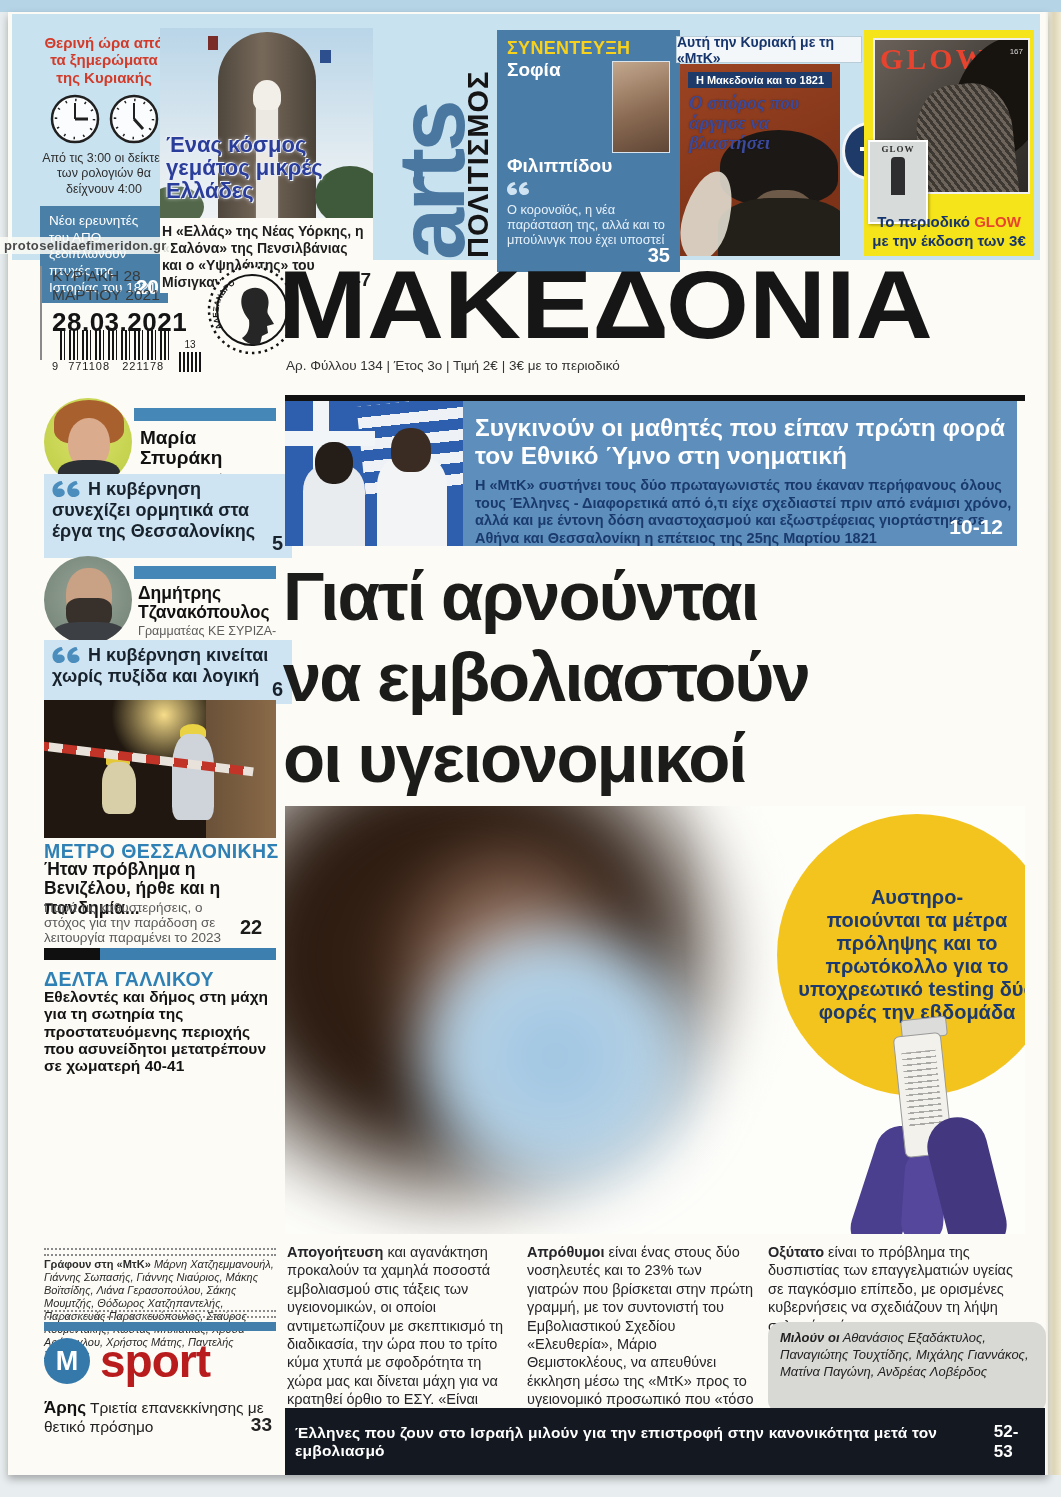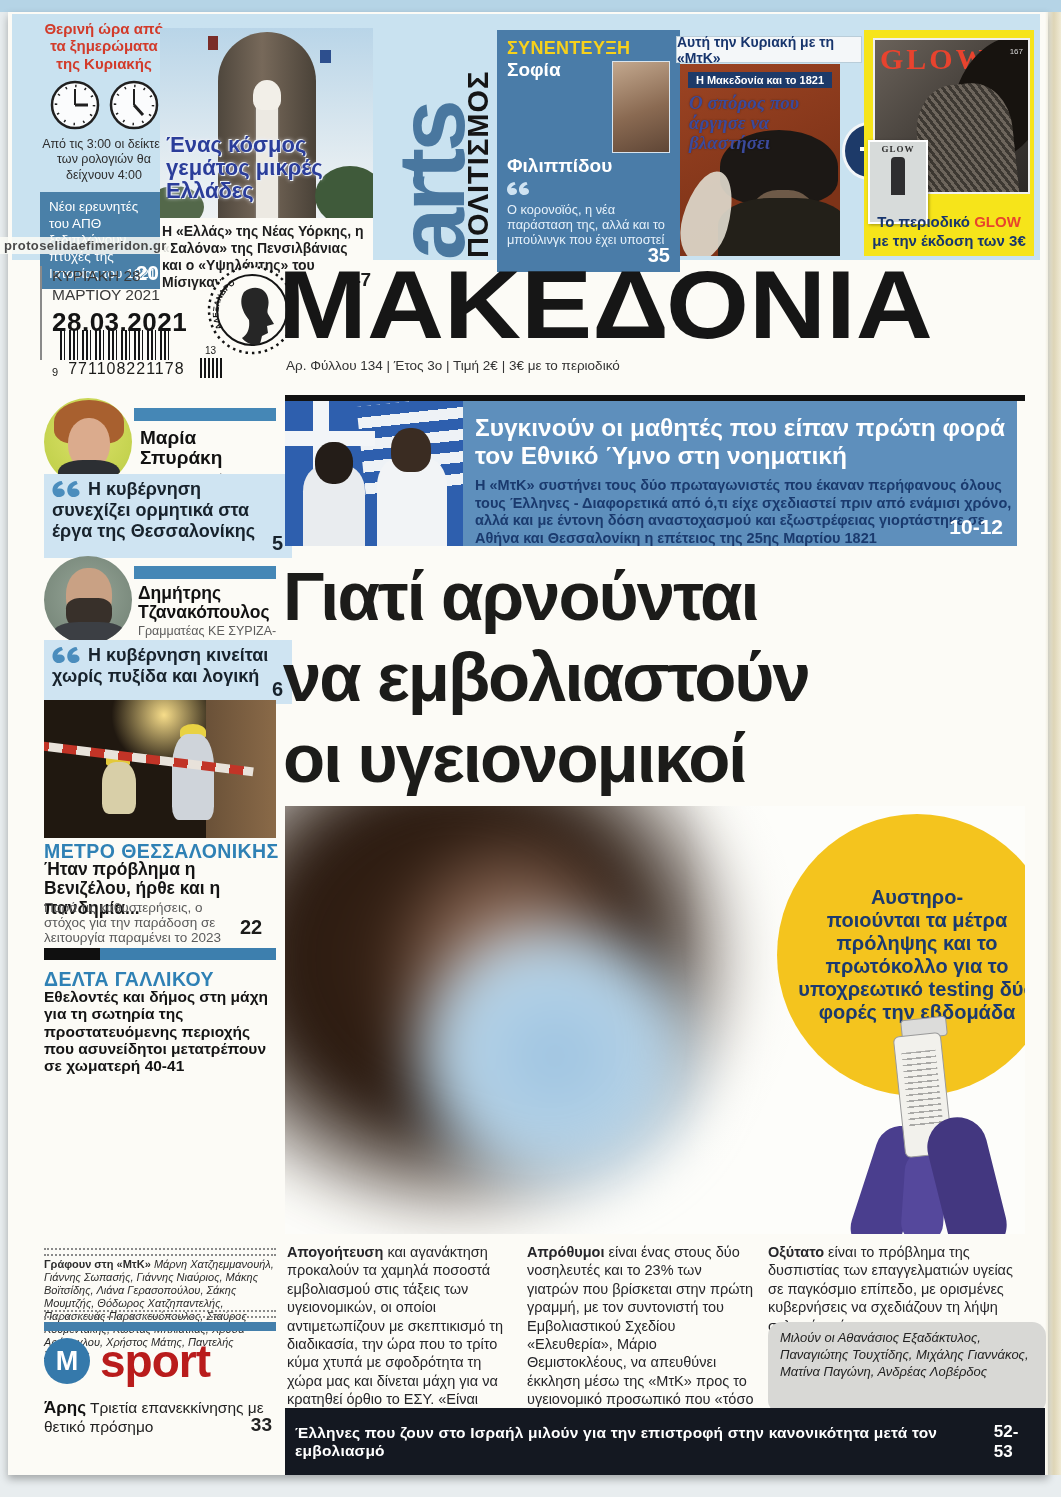--- a/index.html
+++ b/index.html
@@ -7,21 +7,21 @@
   .canvas{position:relative;width:1061px;height:1497px;overflow:hidden;
     font-family:"Liberation Sans","DejaVu Sans",sans-serif;background:#e8edef;color:#1b1b19}
   .abs{position:absolute}
   
   .outer-top{left:0;top:0;width:1061px;height:12px;background:#b5d4e6}
   .page{left:8px;top:12px;width:1040px;height:1463px;background:#fcfbf6;box-shadow:0 4px 8px rgba(0,0,0,.3)}
   .curl{right:0;top:12px;width:16px;height:1463px;background:linear-gradient(90deg,rgba(0,0,0,0),#ded5b6 55%,#f0ead4)}
   .band{left:12px;top:14px;width:1028px;height:246px;background:#c9e2f0}
   .wm{left:0;top:237px;font-size:13px;font-weight:800;color:#4a4a4a;letter-spacing:.4px;background:rgba(252,251,246,.85);padding:1px 4px}
   
-  .sm{left:40px;top:20px;width:128px;text-align:center}
+  .sm{left:40px;top:34px;width:128px;text-align:center}
   .sm-title{color:#d23b2a;font-weight:800;font-size:15px;line-height:1.16}
   .sm-clocks{display:flex;justify-content:center;gap:7px;margin-top:7px}
   .sm-cap{font-size:12.5px;color:#2e2e2e;margin-top:6px;line-height:1.22}
   .sm-box{margin-top:9px;background:#4a80a8;color:#fff;text-align:left;padding:7px 9px 4px;font-size:13.5px;line-height:1.24;position:relative;height:86px}
   .sm-box-page{position:absolute;right:9px;bottom:3px;font-size:21px;font-weight:800}
   
   .mon{left:160px;top:28px;width:213px}
   .mon-ph{position:relative;height:190px;background:linear-gradient(#b9d5e8,#e3ecf1 70%,#eef2f4);overflow:hidden}
   .mon-tower{position:absolute;left:58px;top:4px;width:98px;height:190px;background:linear-gradient(90deg,#4f473d,#77695a 45%,#4a4238);border-radius:50px 50px 0 0}
   .mon-statue{position:absolute;left:96px;top:78px;width:22px;height:115px;background:#ece9e2;box-shadow:0 0 2px #999}
@@ -70,21 +70,21 @@
   .glow-brand{color:#e8432e}
   
   .date-rule{left:40px;top:266px;width:2px;height:94px;background:#8a8a8a}
   .db{left:52px;top:266px;width:170px}
   .db-day{font-size:15.5px;color:#3a3a3a;line-height:1.25}
   .db-date{font-size:26px;font-weight:800;color:#141414;margin-top:2px;letter-spacing:.5px}
   .bc{left:52px;top:330px;display:flex;align-items:flex-end}
   .bc-pre{font-size:11px;margin-right:2px}
   .bc-main{display:flex;flex-direction:column}
   .bc-bars{width:112px;height:30px;background:repeating-linear-gradient(90deg,#151515 0 2px,transparent 2px 4px,#151515 4px 5px,transparent 5px 9px,#151515 9px 11px,transparent 11px 13px)}
-  .bc-nums{display:flex;justify-content:space-between;font-size:16px;padding:0 8px;letter-spacing:1px}
+  .bc-nums{display:flex;justify-content:space-between;font-size:11px;padding:0 8px;letter-spacing:1px}
   .bc-addon{margin-left:7px;display:flex;flex-direction:column;align-items:center}
   .bc-13{font-size:10px;line-height:1}
   .bc-bars2{width:22px;height:20px;margin-top:2px;background:repeating-linear-gradient(90deg,#151515 0 2px,transparent 2px 4px)}
   .coin{left:206px;top:264px}
   .mast-title{left:278px;top:256px;font-size:97px;font-weight:800;line-height:1;color:#161616;letter-spacing:0;transform:scaleX(1.1);transform-origin:left center;white-space:nowrap}
   .mast-issue{left:286px;top:358px;font-size:13.5px;color:#333}
   .mast-sub{left:765px;top:346px;width:250px;text-align:center;font-size:23px;font-weight:800;color:#161616;letter-spacing:.5px}
   
   .bluebar{background:#4587b6;height:13px}
   .bb1{left:134px;top:408px;width:142px}
@@ -174,21 +174,21 @@
   .vg-cap{position:absolute;left:56px;top:-14px;width:44px;height:18px;background:#dcdcda;border:1px solid #9a9a9a;border-radius:4px;transform:rotate(-6deg)}
   .vg-vial{position:absolute;left:54px;top:2px;width:46px;height:120px;background:#f2f1ec;border:1px solid #9a9a9a;border-radius:6px;transform:rotate(-6deg)}
   .vg-label{position:absolute;left:6px;top:16px;right:6px;height:74px;background:repeating-linear-gradient(180deg,#8a8a88 0 1.5px,transparent 1.5px 6px);opacity:.7}
   .col{position:absolute;top:1243px;font-size:14.5px;line-height:1.27;color:#26262a}
   .c1{left:287px;width:228px}
   .c2{left:527px;width:230px}
   .c3{left:768px;width:256px}
   .lead{font-weight:800}
   .c3-page{position:absolute;right:4px;top:94px;font-weight:800;font-size:16px}
   .spk{left:768px;top:1322px;width:254px;height:76px;background:#d8d8d5;border-radius:14px;padding:8px 12px;font-style:italic;font-size:13px;line-height:1.3;color:#222}
-  .spk-label{font-weight:400}
+  .spk-label{font-weight:700}
   .strip{left:285px;top:1408px;width:740px;height:43px;background:#141821;color:#fff;display:flex;align-items:center;padding:12px 10px}
   .strip-t{font-weight:700;font-size:15.5px;letter-spacing:.2px}
   .strip-p{margin-left:auto;font-weight:800;font-size:17px}
 </style>
 </head>
 <body>
 
 <div class="canvas">
   <div class="abs outer-top"></div>
   <div class="abs page"></div>

